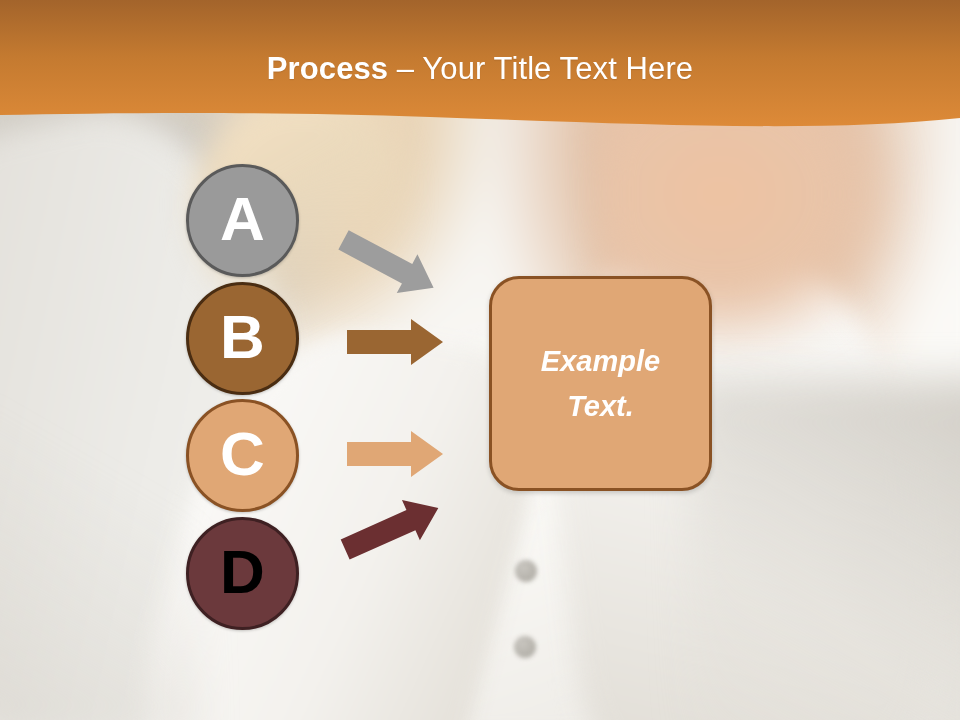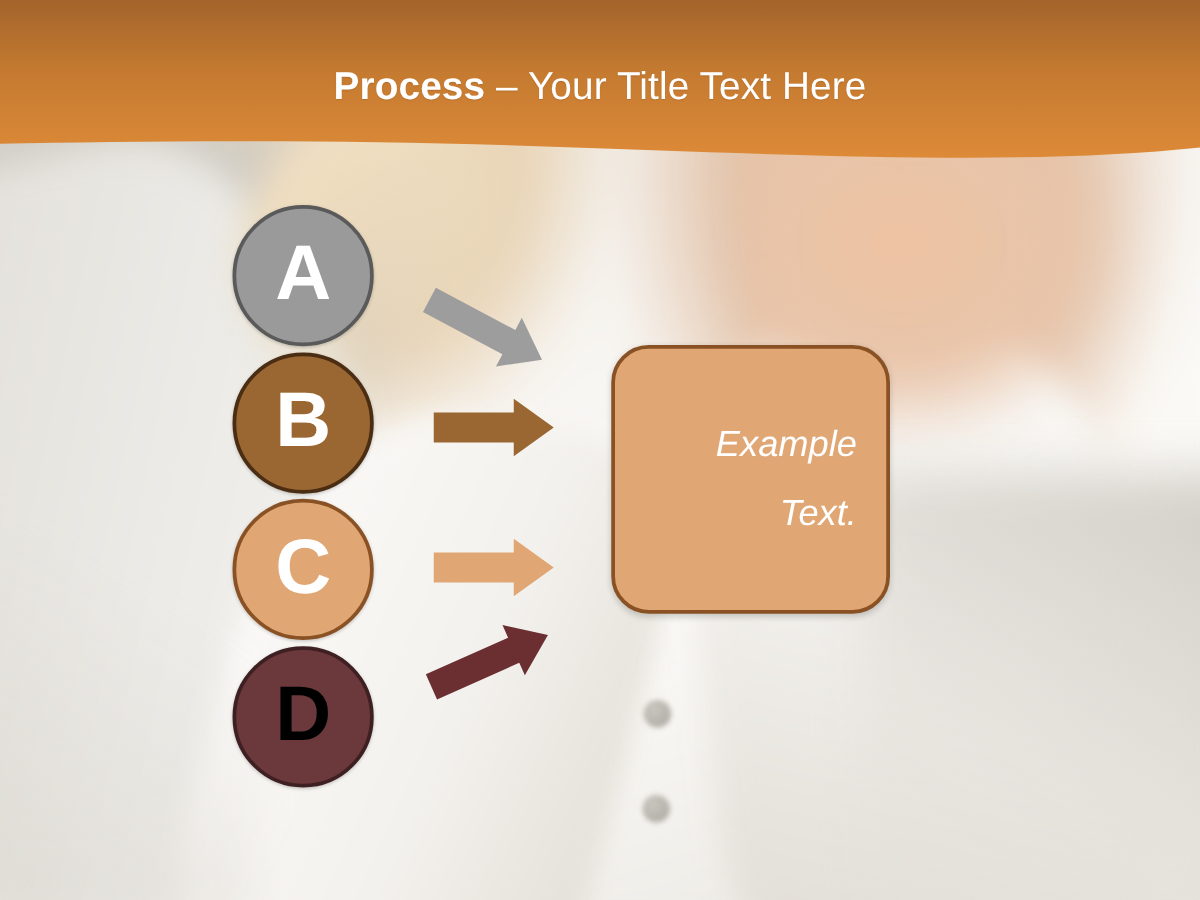--- a/index.html
+++ b/index.html
@@ -154,24 +154,25 @@
     box-sizing: border-box;
     display: flex;
     align-items: center;
     justify-content: center;
     box-shadow: 0 2px 5px rgba(0,0,0,0.18);
   }
   .result-text {
     color: #ffffff;
     font-style: italic;
     font-size: 29px;
-    line-height: 55px;
-    text-align: right;
+    line-height: 45px;
+    text-align: center;
     max-width: 170px;
     user-select: none;
+    font-weight: bold;
   }
 </style>
 </head>
 <body>
 
 <div class="slide">
 
   <div class="bg-photo">
     <div class="bg-layer bg-base"></div>
     <div class="bg-shoulderL"></div>

